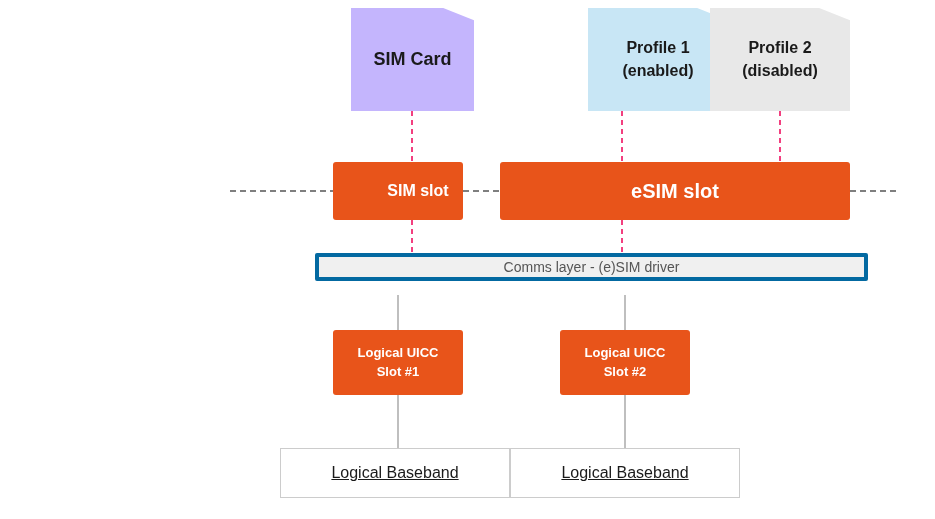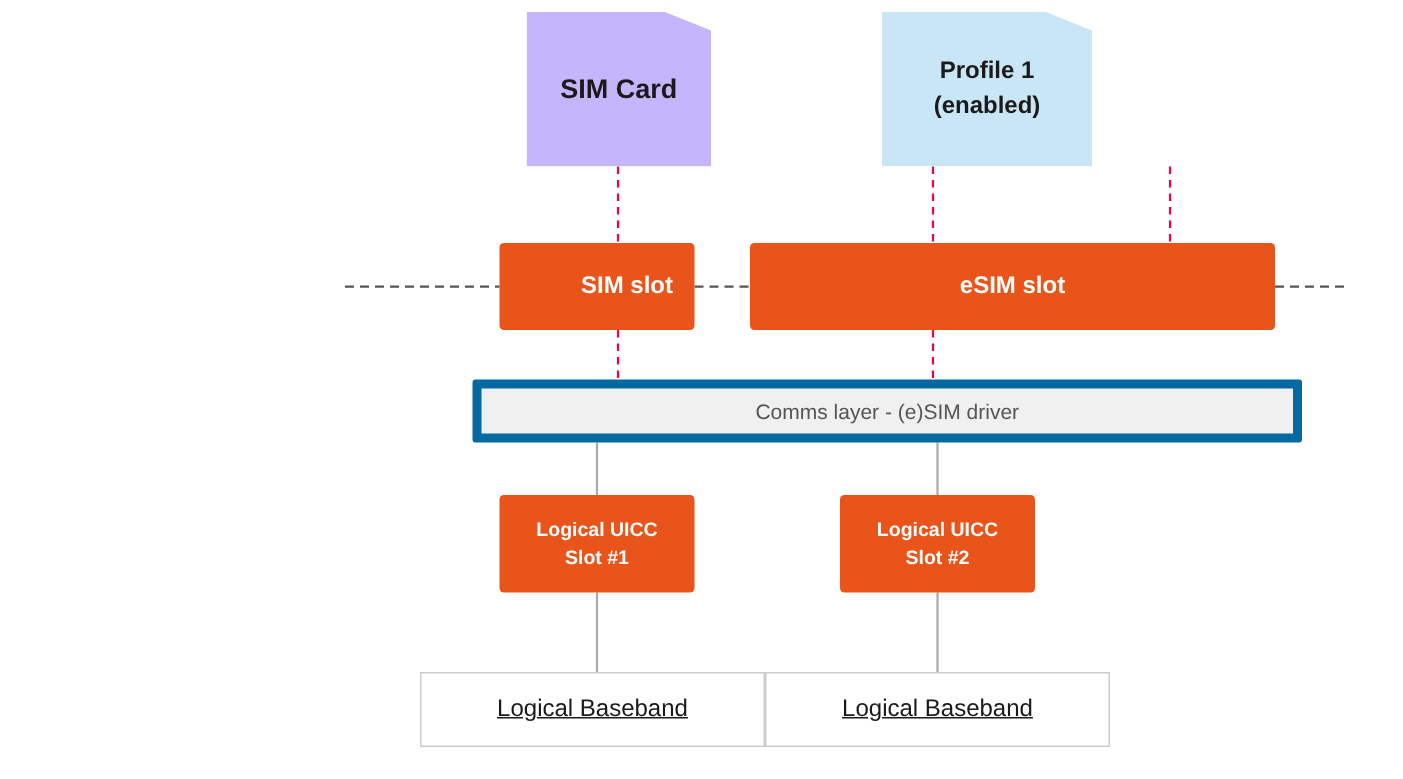--- a/index.html
+++ b/index.html
@@ -129,35 +129,35 @@
       top: 162px;
       width: 350px;
       height: 58px;
       background: #e8541a;
       display: flex;
       align-items: center;
       justify-content: center;
       border-radius: 3px;
     }
     .esim-slot-label {
-      font-size: 16px;
+      font-size: 20px;
       font-weight: 700;
       color: #ffffff;
       text-align: center;
     }
 
     
     .comms-layer-box {
       position: absolute;
       left: 315px;
       top: 253px;
       width: 553px;
-      height: 42px;
+      height: 28px;
       background: #f0f0f0;
-      border: 6px solid #0369a1;
+      border: 4px solid #0369a1;
       display: flex;
       align-items: center;
       justify-content: center;
       border-radius: 2px;
     }
     .comms-layer-label {
       font-size: 14px;
       color: #555;
       text-align: center;
     }
@@ -288,20 +288,23 @@
 
   <div class="sim-card-box">
     <span class="sim-card-label">SIM
 Card</span>
   </div>
 
   <div class="profile1-box">
     <span class="profile1-label">Profile 1<br>(enabled)</span>
   </div>
 
+  <div class="profile2-box">
+    <span class="profile2-label">Profile 2<br>(disabled)</span>
+  </div>
 
 
   <div class="sim-slot-box">
     <span class="sim-slot-label">SIM slot</span>
   </div>
 
   <div class="esim-slot-box">
     <span class="esim-slot-label">eSIM slot</span>
   </div>
 

